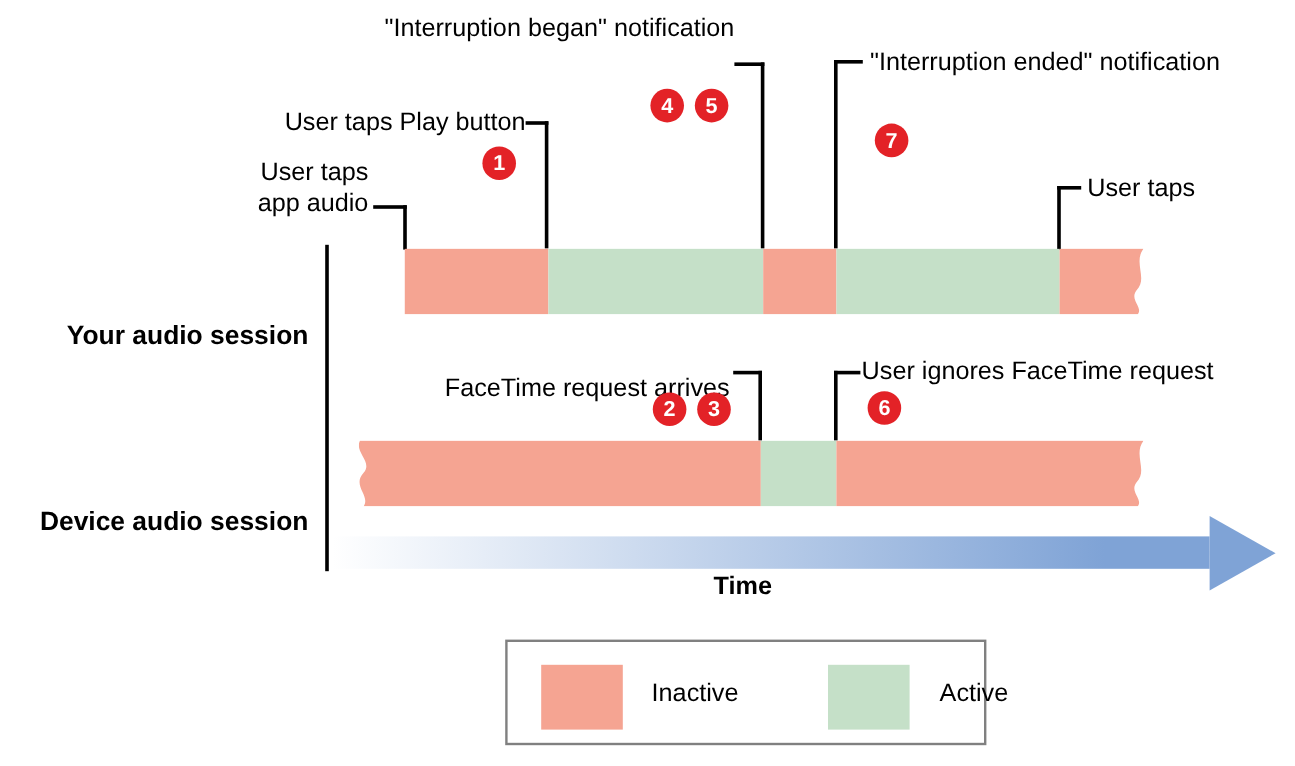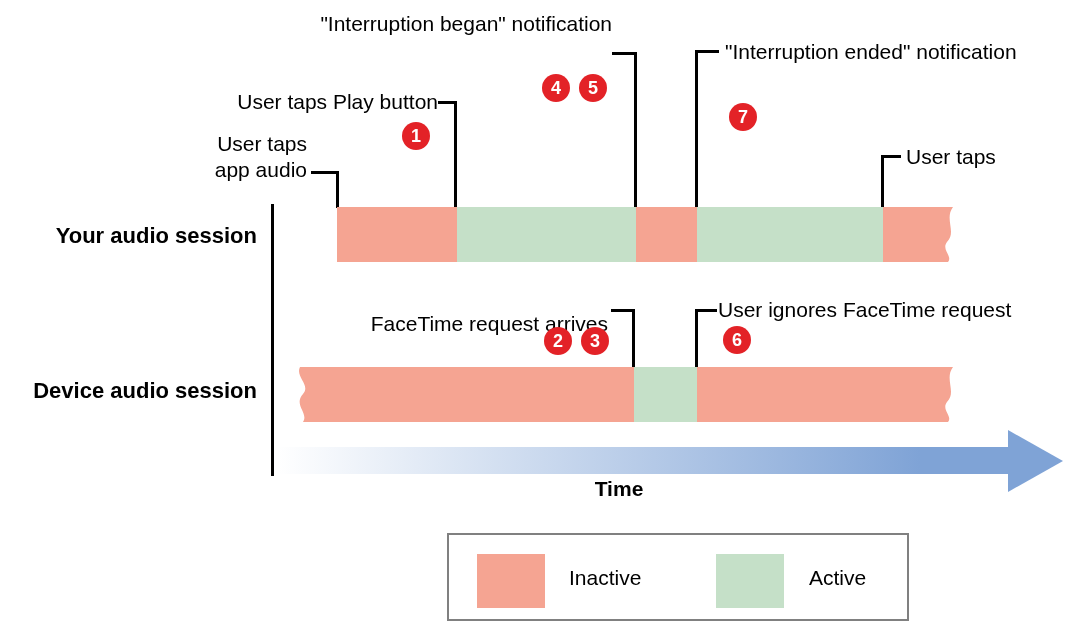--- a/index.html
+++ b/index.html
@@ -2,21 +2,21 @@
 <html style="--c-inactive: #F5A492; --c-active: #C5E0C8; --c-badge: #E32227; --c-arrow: #7FA3D6; --c-line: #000000; --c-legend_border: #808080;"><head>
 <meta charset="utf-8">
 <style>
   html,body { margin:0; padding:0; background:#ffffff; }
   #stage {
     position:relative; width:1079px; height:638px; overflow:hidden;
     font-family:"Liberation Sans", sans-serif; color:#000; background:#fff;
   }
   .ann { position:absolute; font-size:21px; line-height:26px; white-space:nowrap; }
   .ta-r { text-align:right; }
-  .row-label { position:absolute; font-size:22px; line-height:26px; font-weight:bold; white-space:nowrap; text-align:right; }
+  .row-label { position:absolute; font-size:22px; line-height:26px; font-weight:bold; white-space:nowrap; text-align:right;margin-top:44px; }
   .lead { position:absolute; background:var(--c-line,#000); }
   .badge {
     position:absolute; width:28px; height:28px; border-radius:50%;
     background:var(--c-badge,#e32227); color:#fff; font-weight:bold;
     font-size:18px; line-height:28px; text-align:center;
   }
   .bar-svg { position:absolute; }
   .seg-inactive { fill:var(--c-inactive,#f5a492); }
   .seg-active { fill:var(--c-active,#c5e0c8); }
   .arrow-shaft {
@@ -24,21 +24,21 @@
     background:linear-gradient(to right, #ffffff 0%, var(--c-arrow,#7fa3d6) 88%);
   }
   .arrow-head {
     position:absolute; left:1008px; top:430px; width:0; height:0;
     border-top:31px solid transparent; border-bottom:31px solid transparent;
     border-left:55px solid var(--c-arrow,#7fa3d6);
   }
   .time-label { position:absolute; left:519px; top:477px; width:200px; text-align:center;
     font-size:21px; font-weight:bold; }
   .legend-box {
-    position:absolute; left:447px; top:533px; width:462px; height:88px;
+    position:absolute; left:421px; top:533px; width:401px; height:88px;
     border:2px solid var(--c-legend_border,#808080); background:#fff; box-sizing:border-box;
   }
   .legend-swatch { position:absolute; top:19px; width:68px; height:54px; }
   .legend-label { position:absolute; top:30px; font-size:21px; line-height:26px; }
 </style>
 </head>
 <body>
 
 <div id="stage">
 

